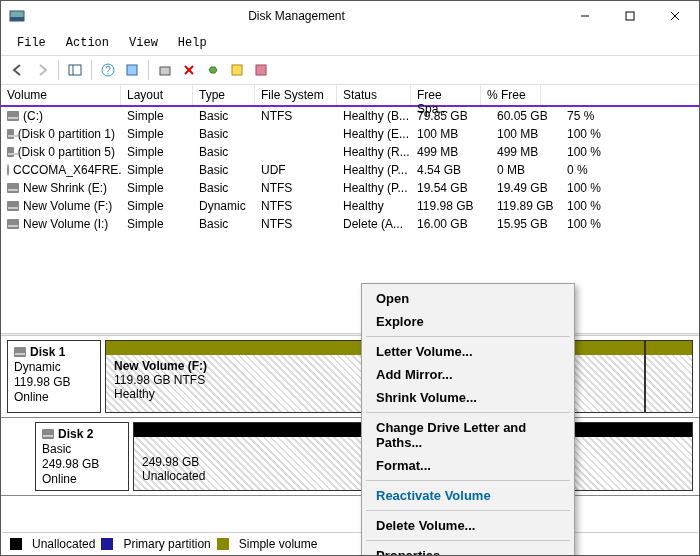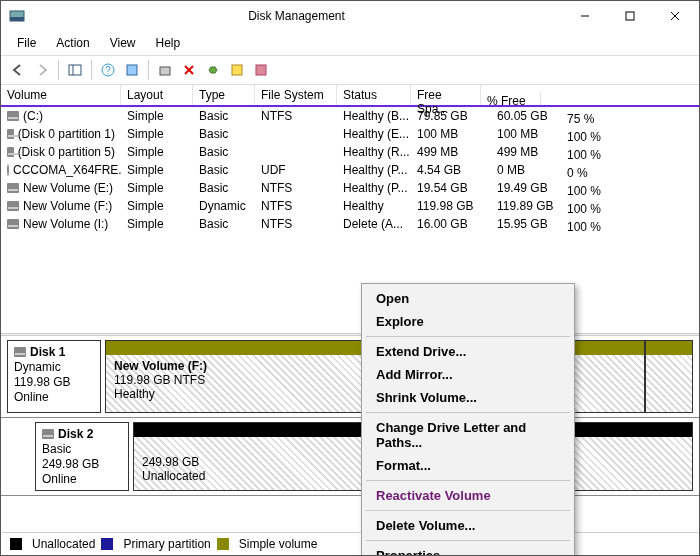--- a/index.html
+++ b/index.html
@@ -2,37 +2,37 @@
 <html><head>
 <meta charset="utf-8">
 <style>
   * { box-sizing: border-box; font-family: "Segoe UI", Tahoma, sans-serif; }
   body { margin: 0; width: 700px; height: 556px; background: #fff; font-size: 12px; color: #000; border: 1px solid #555; position: relative; }
   .titlebar { display: flex; align-items: center; height: 30px; padding: 0 2px; background: #fff; text-align: center; }
   .titlebar .appicon { width: 16px; height: 16px; margin: 0 6px; }
   .title-text { flex: 1; font-size: 12px; }
   .win-btn { width: 45px; height: 28px; display: flex; align-items: center; justify-content: center; }
   .menubar { display: flex; gap: 4px; padding: 2px 8px; height: 24px; align-items: center; }
-  .menubar span { padding: 2px 8px; }
+  .menubar span { padding: 2px 8px; font-family: Liberation Mono, monospace; }
   .toolbar { display: flex; align-items: center; gap: 2px; height: 30px; border-top: 1px solid #ddd; border-bottom: 1px solid #ddd; padding: 2px 6px; }
   .tbtn { width: 22px; height: 22px; display: flex; align-items: center; justify-content: center; border: 1px solid transparent; }
   .tsep { width: 1px; height: 20px; background: #ccc; margin: 0 3px; }
   .headers { display: flex; border-bottom: 2px solid #6d28d9; background: #fff; height: 22px; align-items: stretch; }
   .headers .col { border-right: 1px solid #e5e5e5; padding: 3px 6px; font-size: 12px; }
   .rows { }
   .row { display: flex; height: 18px; align-items: center; }
   .row .cell { padding: 1px 6px; font-size: 12px; white-space: nowrap; overflow: hidden; }
   .c0 { width: 120px; display:flex; align-items:center; gap:4px; }
   .c1 { width: 72px; }
   .c2 { width: 62px; }
   .c3 { width: 82px; }
   .c4 { width: 74px; }
   .c5 { width: 80px; }
   .c6 { width: 70px; }
-  .c7 { width: 60px; margin-top: 6px; }
+  .c7 { width: 60px; }
   .drive-icon { width: 12px; height: 10px; background: #888; border-radius: 1px; display:inline-block; position:relative; }
   .drive-icon::after{content:"";position:absolute;top:6px;left:1px;width:10px;height:2px;background:#ccc;}
   .cd-icon { width:12px;height:12px;border-radius:50%;background:radial-gradient(circle,#fff 0 2px,#ccc 2px 6px);border:1px solid #888;display:inline-block;}
   .divider { height: 3px; background: #f0f0f0; border-top:1px solid #ccc; border-bottom:1px solid #ccc; cursor: row-resize; margin-top: 100px;}
   .diskpane { display: flex; border-bottom: 1px solid #888; height: 82px; }
   .diskpane.second{height:78px;padding-left:28px;}
   .disklabel { width: 94px; border: 1px solid #333; margin: 4px 4px 4px 6px; padding: 4px 6px; background:#fff; display:flex; flex-direction:column; gap:1px;}
   .disklabel .dname { font-weight: bold; }
   .diskbars { flex:1; display:flex; padding:4px 6px 4px 0; }
   .vol { border:1px solid #333; position:relative; display:flex; flex-direction:column; }
@@ -40,21 +40,21 @@
   .vol .body { flex:1; padding:4px 8px; font-size:12px; background:#fff; }
   .hatched .body { background: repeating-linear-gradient(45deg,#fff,#fff 3px,#dcdcdc 3px,#dcdcdc 5px); }
   .vol.alloc { flex:1; }
   .vol.tail { width:48px; margin-left:0; }
   .vol.v2 { flex:1; }
   .vol.v2 .cap{ background:#000; }
   .legend { position:absolute; bottom:1px; left:1px; right:1px; height:22px; border-top:1px solid #ccc; display:flex; align-items:center; gap:6px; padding:0 8px; background:#fff;}
   .sw { width:12px;height:12px;display:inline-block;margin-right:4px;}
   .context { position:absolute; top:282px; left:360px; width:214px; background:#f2f2f2; border:1px solid #a0a0a0; box-shadow:3px 3px 6px rgba(0,0,0,0.3); padding:3px 2px; z-index:10;}
   .context .mi { padding:4px 12px; font-size:13px;font-weight:bold; }
-  .context .mi.disabled{ color:#701a75; }
+  .context .mi.disabled{ color:#0369a1; }
   .context .msep { height:1px; background:#c8c8c8; margin:3px 2px; }
   .redbox { position:absolute; border:3px solid #d40000; }
 </style>
 </head>
 <body>
 
 <div class="titlebar">
   <svg class="appicon" viewBox="0 0 16 16">
       <rect x="1" y="3" width="14" height="10" fill="#7aa" stroke="#357"></rect>
       <rect x="1" y="9" width="14" height="4" fill="#357"></rect>
@@ -203,21 +203,21 @@
       <div class="cell c2">Basic</div>
       <div class="cell c3">UDF</div>
       <div class="cell c4">Healthy (P...</div>
       <div class="cell c5">4.54 GB</div>
       <div class="cell c6">0 MB</div>
       <div class="cell c7">0 %</div>
   </div>
   <div class="row">
     <div class="cell c0">
         <span class="drive-icon"></span>
-        <span>New Volume (E:)</span>
+        <span>New Shrink (E:)</span>
       </div>
     <div class="cell c1">Simple</div>
       <div class="cell c2">Basic</div>
       <div class="cell c3">NTFS</div>
       <div class="cell c4">Healthy (P...</div>
       <div class="cell c5">19.54 GB</div>
       <div class="cell c6">19.49 GB</div>
       <div class="cell c7">100 %</div>
   </div>
   <div class="row">
@@ -304,21 +304,21 @@
   <span class="sw" style="background:#1a1a9a"></span>
     <span>Primary partition</span>
   <span class="sw" style="background:#8a8a00"></span>
     <span>Simple volume</span>
 </div>
 
 <div class="context">
   <div class="mi">Open</div>
   <div class="mi">Explore</div>
   <div class="msep"></div>
-  <div class="mi">Extend Drive...</div>
+  <div class="mi">Letter Volume...</div>
   <div class="mi">Add Mirror...</div>
   <div class="mi">Shrink Volume...</div>
   <div class="msep"></div>
   <div class="mi">Change Drive Letter and Paths...</div>
   <div class="mi">Format...</div>
   <div class="msep"></div>
   <div class="mi disabled">Reactivate Volume</div>
   <div class="msep"></div>
   <div class="mi">Delete Volume...</div>
   <div class="msep"></div>

